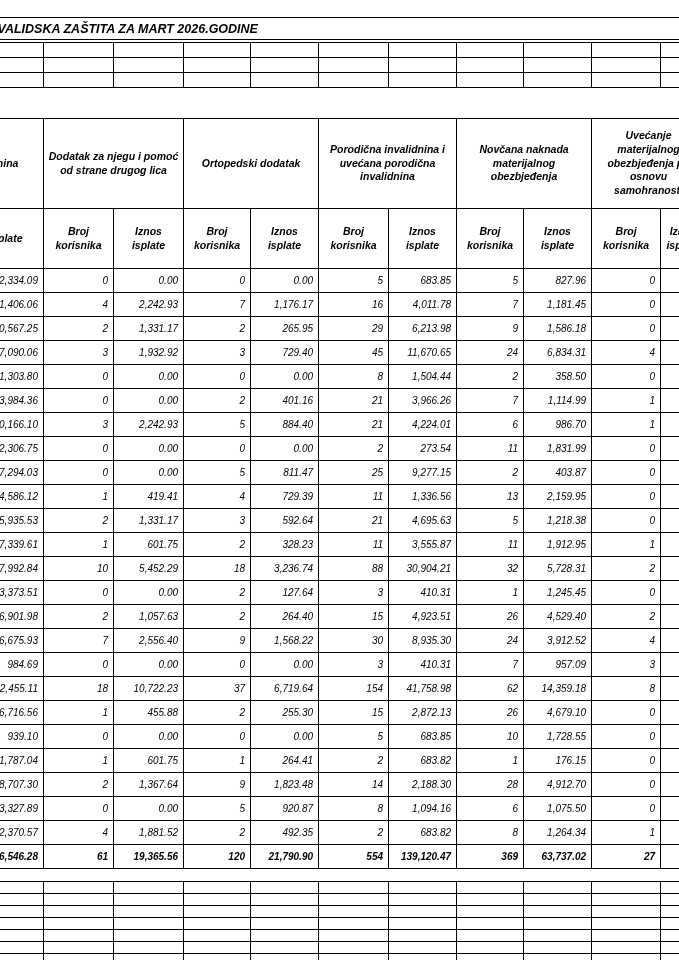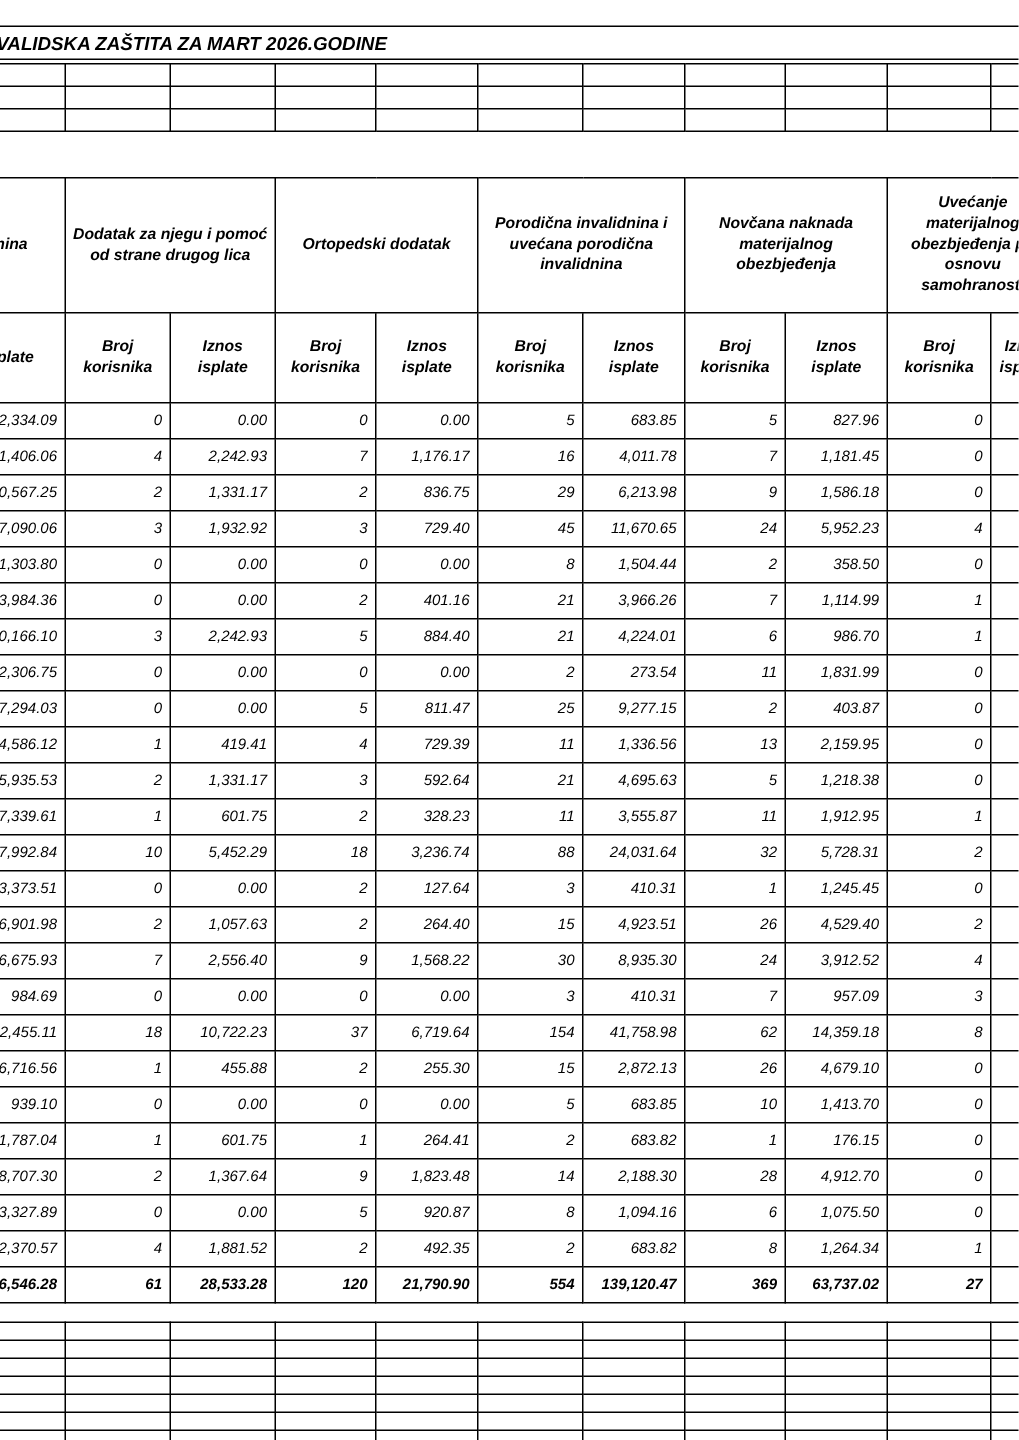--- a/index.html
+++ b/index.html
@@ -170,38 +170,38 @@
           <td class="num">7</td>
           <td class="num">1,181.45</td>
           <td class="num">0</td>
           <td class="num"></td>
         </tr>
         <tr>
           <td class="num">0,567.25</td>
           <td class="num">2</td>
           <td class="num">1,331.17</td>
           <td class="num">2</td>
-          <td class="num">836.75</td>
+          <td class="num">265.95</td>
           <td class="num">29</td>
           <td class="num">6,213.98</td>
           <td class="num">9</td>
           <td class="num">1,586.18</td>
           <td class="num">0</td>
           <td class="num"></td>
         </tr>
         <tr>
           <td class="num">7,090.06</td>
           <td class="num">3</td>
           <td class="num">1,932.92</td>
           <td class="num">3</td>
           <td class="num">729.40</td>
           <td class="num">45</td>
           <td class="num">11,670.65</td>
           <td class="num">24</td>
-          <td class="num">5,952.23</td>
+          <td class="num">6,834.31</td>
           <td class="num">4</td>
           <td class="num"></td>
         </tr>
         <tr>
           <td class="num">1,303.80</td>
           <td class="num">0</td>
           <td class="num">0.00</td>
           <td class="num">0</td>
           <td class="num">0.00</td>
           <td class="num">8</td>
@@ -302,21 +302,21 @@
           <td class="num">1</td>
           <td class="num"></td>
         </tr>
         <tr>
           <td class="num">7,992.84</td>
           <td class="num">10</td>
           <td class="num">5,452.29</td>
           <td class="num">18</td>
           <td class="num">3,236.74</td>
           <td class="num">88</td>
-          <td class="num">24,031.64</td>
+          <td class="num">30,904.21</td>
           <td class="num">32</td>
           <td class="num">5,728.31</td>
           <td class="num">2</td>
           <td class="num"></td>
         </tr>
         <tr>
           <td class="num">3,373.51</td>
           <td class="num">0</td>
           <td class="num">0.00</td>
           <td class="num">2</td>
@@ -395,21 +395,21 @@
         </tr>
         <tr>
           <td class="num">939.10</td>
           <td class="num">0</td>
           <td class="num">0.00</td>
           <td class="num">0</td>
           <td class="num">0.00</td>
           <td class="num">5</td>
           <td class="num">683.85</td>
           <td class="num">10</td>
-          <td class="num">1,413.70</td>
+          <td class="num">1,728.55</td>
           <td class="num">0</td>
           <td class="num"></td>
         </tr>
         <tr>
           <td class="num">1,787.04</td>
           <td class="num">1</td>
           <td class="num">601.75</td>
           <td class="num">1</td>
           <td class="num">264.41</td>
           <td class="num">2</td>
@@ -454,21 +454,21 @@
           <td class="num">2</td>
           <td class="num">683.82</td>
           <td class="num">8</td>
           <td class="num">1,264.34</td>
           <td class="num">1</td>
           <td class="num"></td>
         </tr>
         <tr class="total-row">
           <td class="num">6,546.28</td>
           <td class="num">61</td>
-          <td class="num">28,533.28</td>
+          <td class="num">19,365.56</td>
           <td class="num">120</td>
           <td class="num">21,790.90</td>
           <td class="num">554</td>
           <td class="num">139,120.47</td>
           <td class="num">369</td>
           <td class="num">63,737.02</td>
           <td class="num">27</td>
           <td class="num"></td>
         </tr>
       </tbody>

